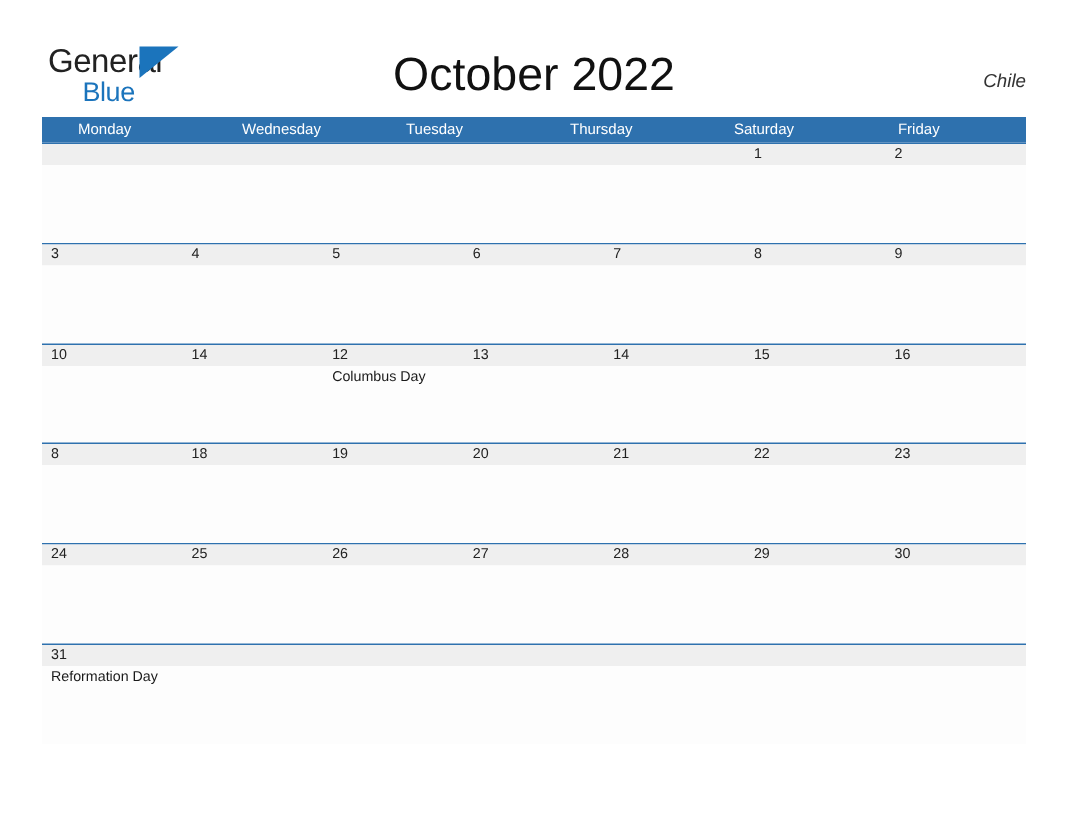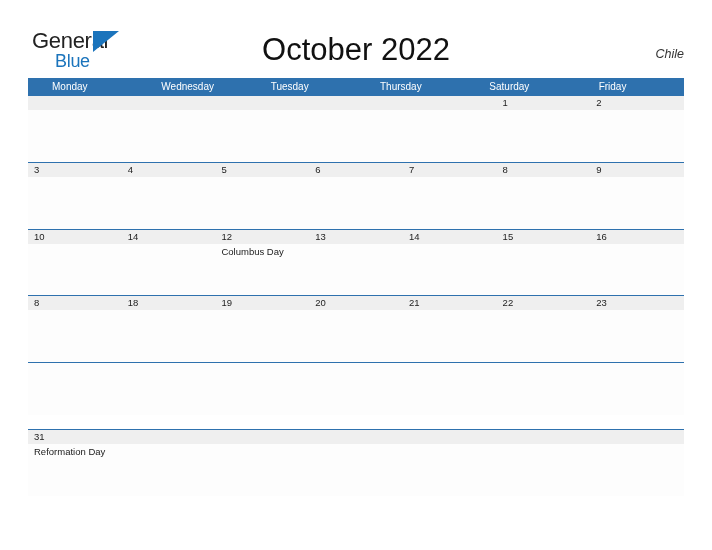--- a/index.html
+++ b/index.html
@@ -316,20 +316,29 @@
       <div class="day-events">
           <div class="event-text"></div>
         </div>
       <div class="day-events">
           <div class="event-text"></div>
         </div>
     </div>
   </div>
 
   <div class="week-row">
+    <div class="week-band">
+      <div class="day-num">24</div>
+      <div class="day-num">25</div>
+      <div class="day-num">26</div>
+      <div class="day-num">27</div>
+      <div class="day-num">28</div>
+      <div class="day-num">29</div>
+      <div class="day-num">30</div>
+    </div>
     <div class="week-body">
       <div class="day-events">
           <div class="event-text"></div>
         </div>
       <div class="day-events">
           <div class="event-text"></div>
         </div>
       <div class="day-events">
           <div class="event-text"></div>
         </div>

